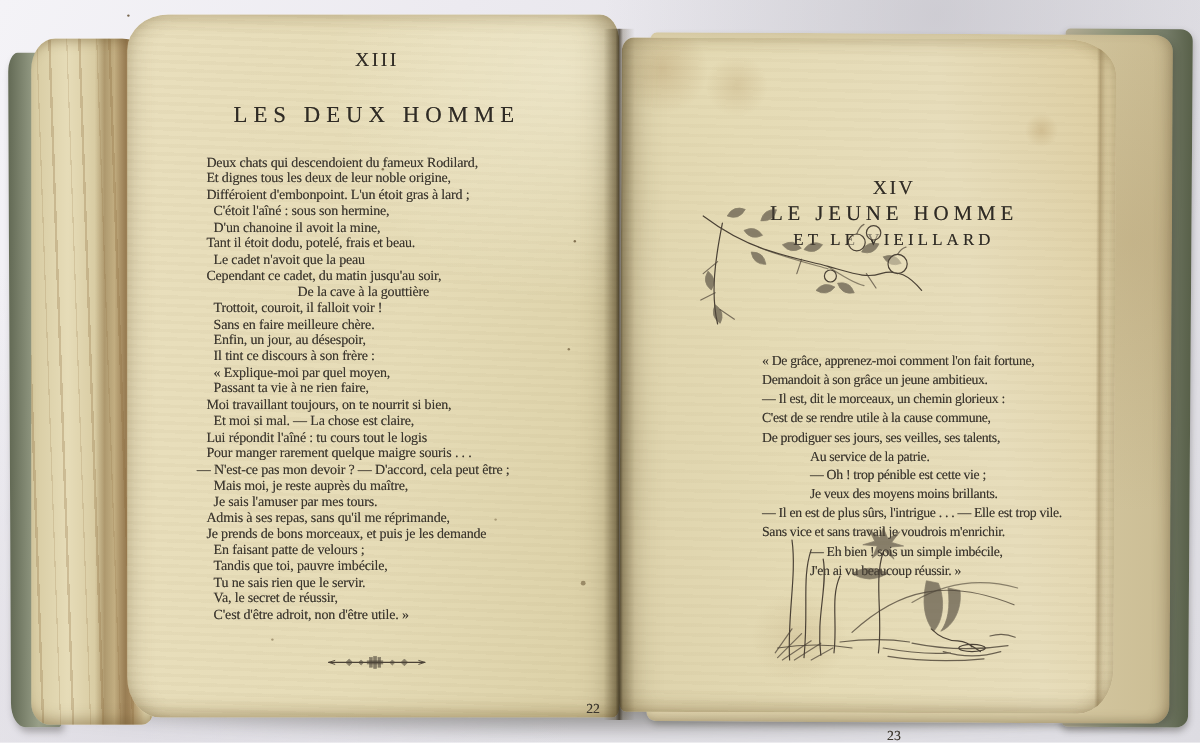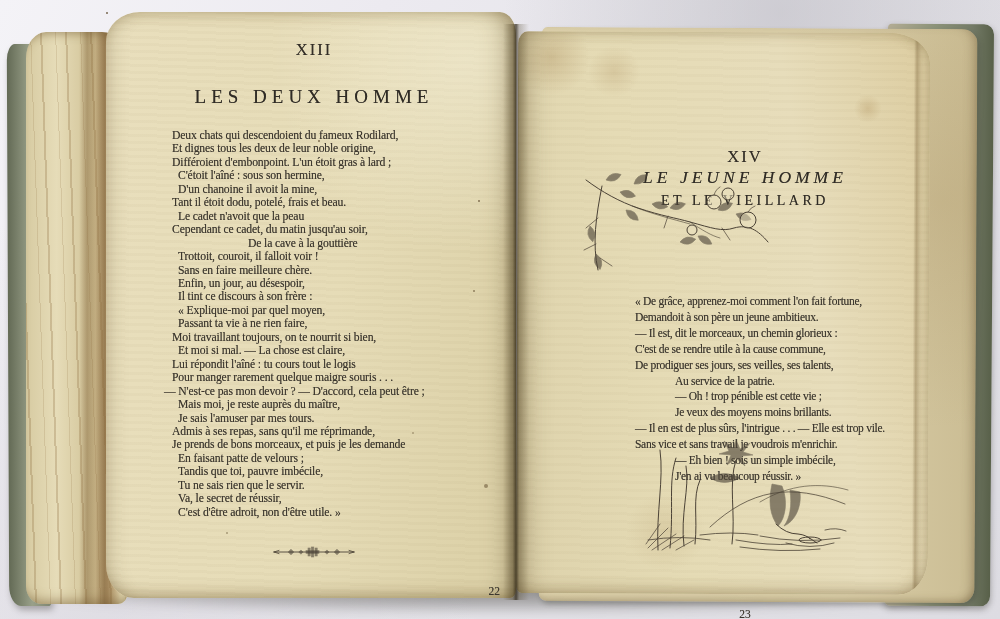--- a/index.html
+++ b/index.html
@@ -68,21 +68,21 @@
       379px 473px 0 1px rgba(90,70,40,.5), 212px 128px 0 0 rgba(90,70,40,.7),
       306px 420px 0 0 rgba(90,70,40,.4), 120px 520px 0 0 rgba(90,70,40,.45);}
   
   .content{color:#3b362e;text-shadow:0 0 .5px rgba(59,54,46,.55);}
   .content-left{left:128px;top:0;width:372px;height:619px;}
   .content-right{left:560px;top:0;width:370px;height:619px;margin-top:48px;}
   .chap-num{position:absolute;width:100%;text-align:center;font-size:16.5px;letter-spacing:2px;color:#332e27;}
   .cl-num{top:40px;}
   .cl-title{position:absolute;top:86px;width:100%;text-align:center;font-size:19px;letter-spacing:5px;color:#2f2b25;}
   .cr-num{top:99px;}
-  .cr-t1{position:absolute;top:119px;width:100%;text-align:center;font-size:17.5px;letter-spacing:4px;color:#2f2b25;font-style:italic;}
+  .cr-t1{position:absolute;top:119px;width:100%;text-align:center;font-size:17.5px;letter-spacing:4px;color:#2f2b25;}
   .cr-t2{position:absolute;top:145px;width:100%;text-align:center;font-size:14px;letter-spacing:3.5px;color:#2f2b25;}
   .poem{position:absolute;left:0;white-space:nowrap;}
   .cl-poem{top:129px;font-size:11.7px;line-height:13.45px;letter-spacing:-.15px;}
   .cr-poem{top:246px;font-size:11.5px;line-height:15.9px;letter-spacing:-.28px;}
   .i0{margin-left:44px;}.i1{margin-left:50px;}.i2{margin-left:120px;}.id{margin-left:36px;}
   .r0{margin-left:75px;}.r1{margin-left:115px;}
   .pagenum{position:absolute;width:100%;text-align:center;font-size:11.5px;color:#3b362e;}
   .cl-page{top:585px;text-align:right;}
   .cr-page{top:560px;}
   .cl-orn{position:absolute;top:545px;width:100%;text-align:center;}
@@ -157,21 +157,21 @@
     </div>
     <div class="pagenum cl-page">22</div>
   </div>
 
   <div class="abs content content-right">
     <div class="chap-num cr-num">XIV</div>
     <div class="cr-t1">LE JEUNE HOMME</div>
     <div class="cr-t2">ET LE VIEILLARD</div>
     <div class="poem cr-poem">
       <div class="r0">« De grâce, apprenez-moi comment l'on fait fortune,</div>
-      <div class="r0">Demandoit à son père un jeune ambitieux.</div>
+      <div class="r0">Demandoit à son grâce un jeune ambitieux.</div>
       <div class="r0">— Il est, dit le morceaux, un chemin glorieux :</div>
       <div class="r0">C'est de se rendre utile à la cause commune,</div>
       <div class="r0">De prodiguer ses jours, ses veilles, ses talents,</div>
       <div class="r1">Au service de la patrie.</div>
       <div class="r1">— Oh ! trop pénible est cette vie ;</div>
       <div class="r1">Je veux des moyens moins brillants.</div>
       <div class="r0">— Il en est de plus sûrs, l'intrigue . . . — Elle est trop vile.</div>
       <div class="r0">Sans vice et sans travail je voudrois m'enrichir.</div>
       <div class="r1">— Eh bien ! sois un simple imbécile,</div>
       <div class="r1">J'en ai vu beaucoup réussir. »</div>

